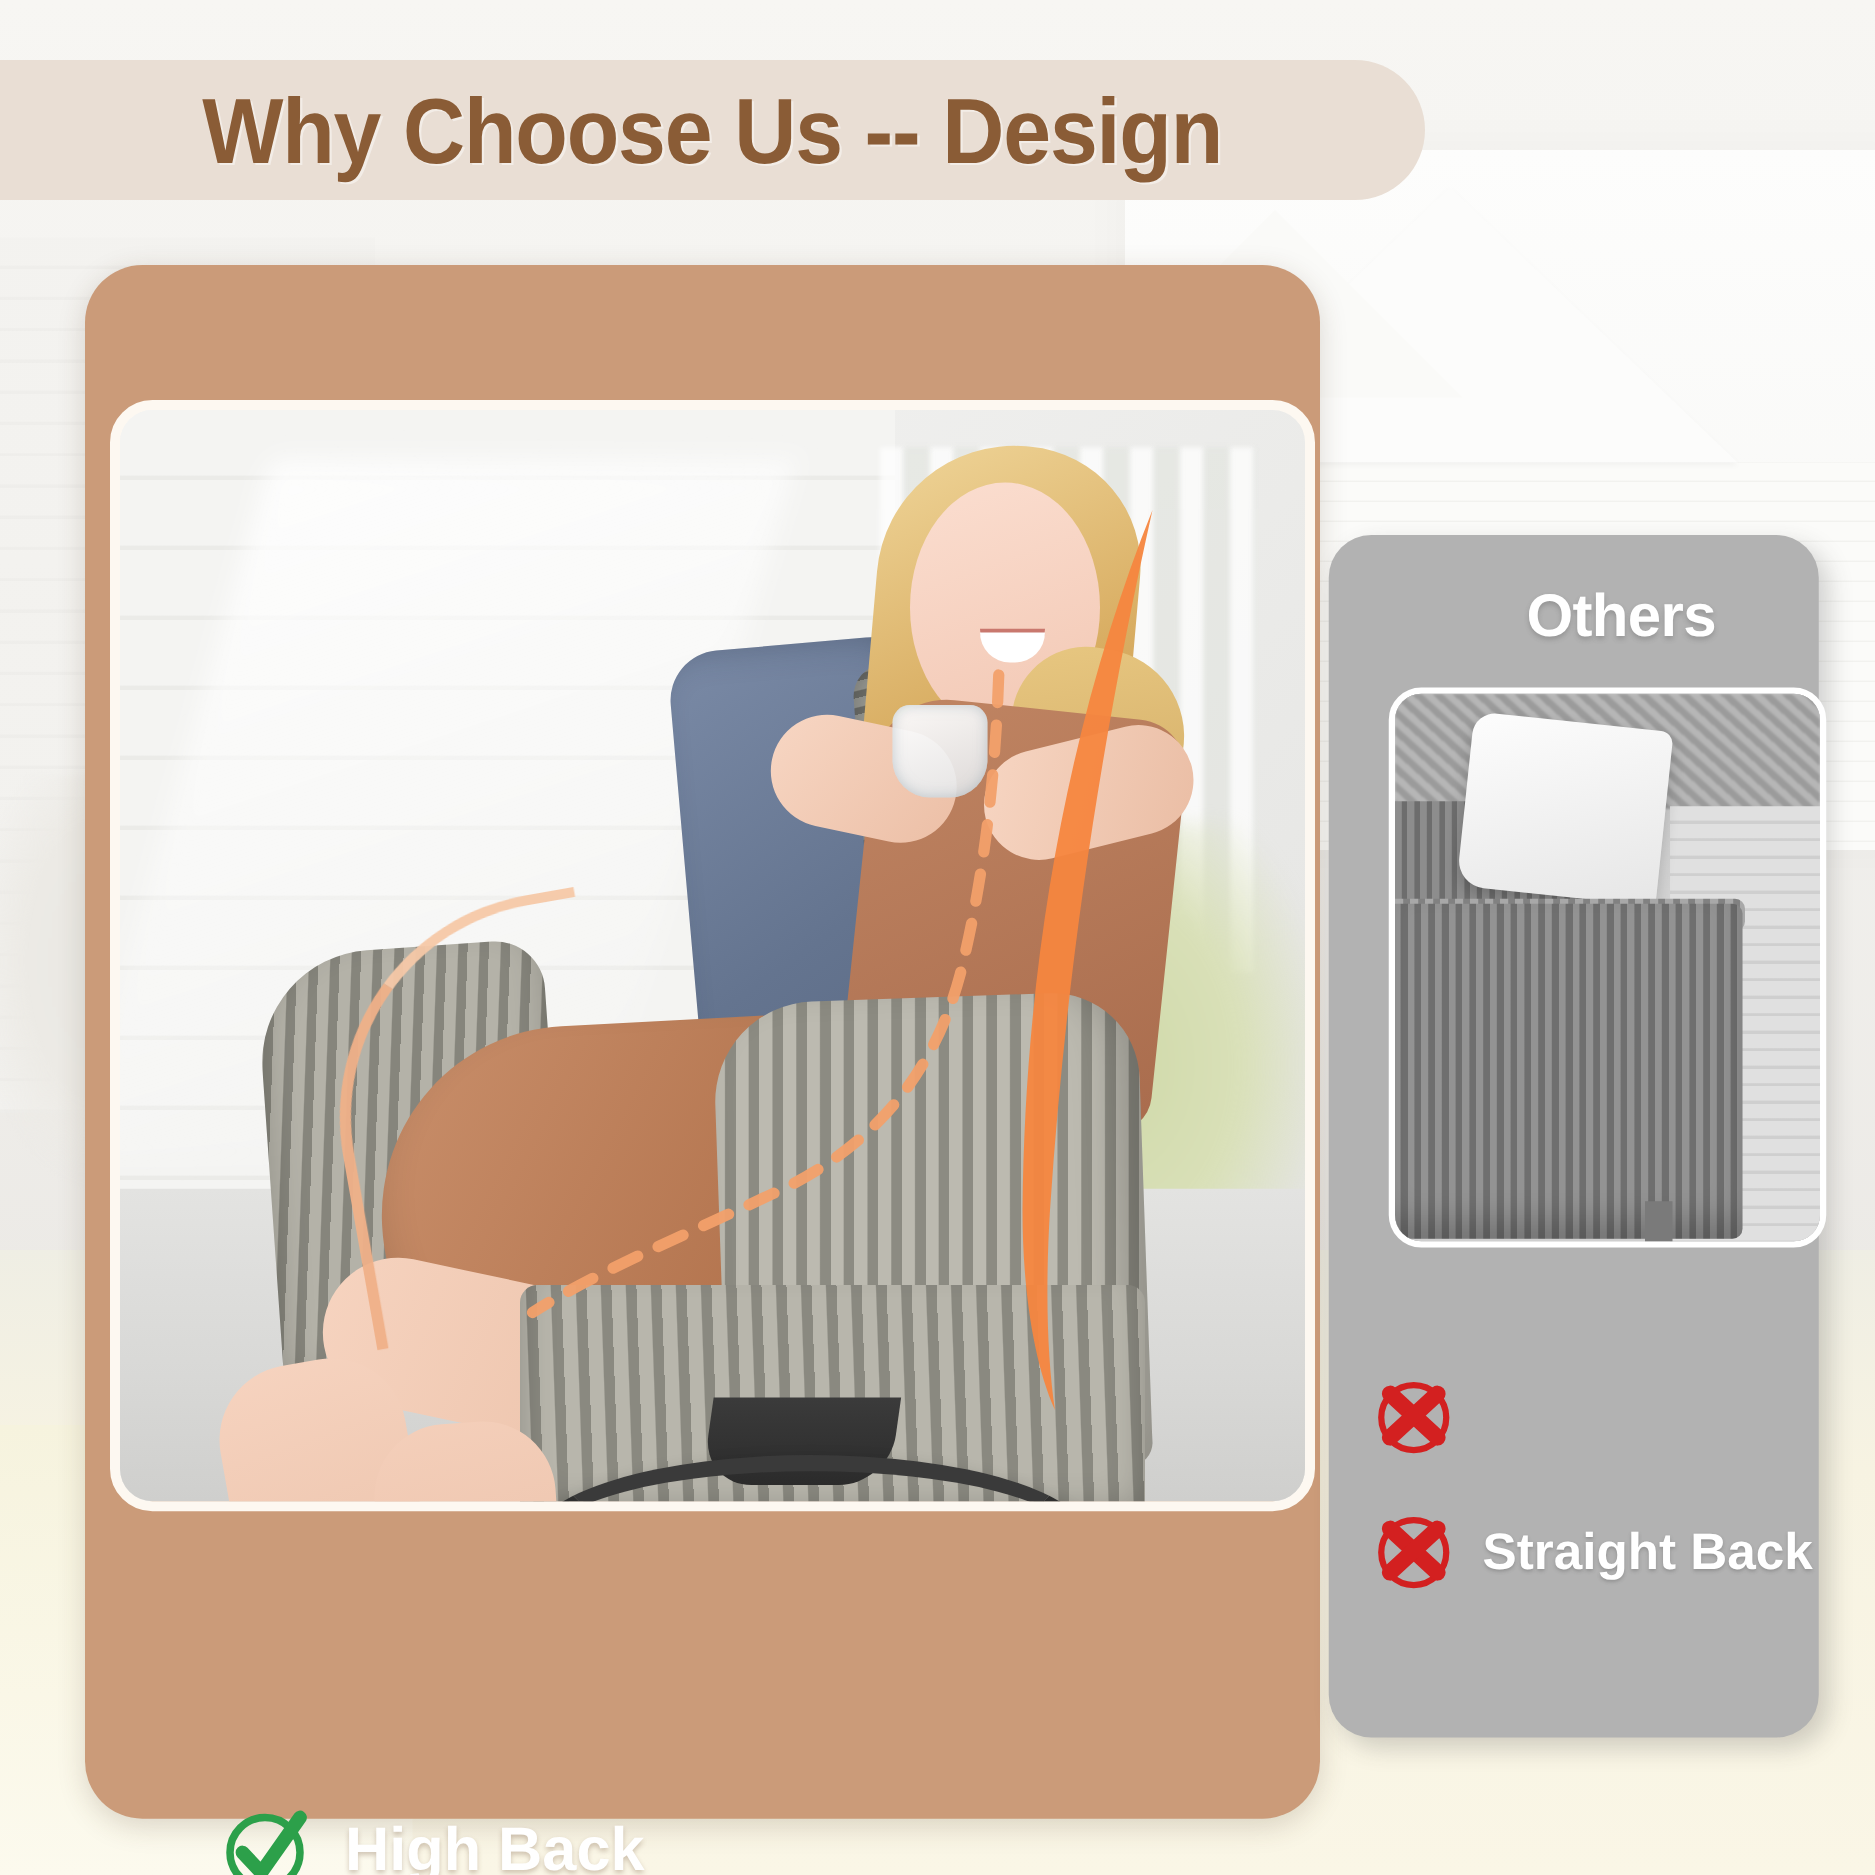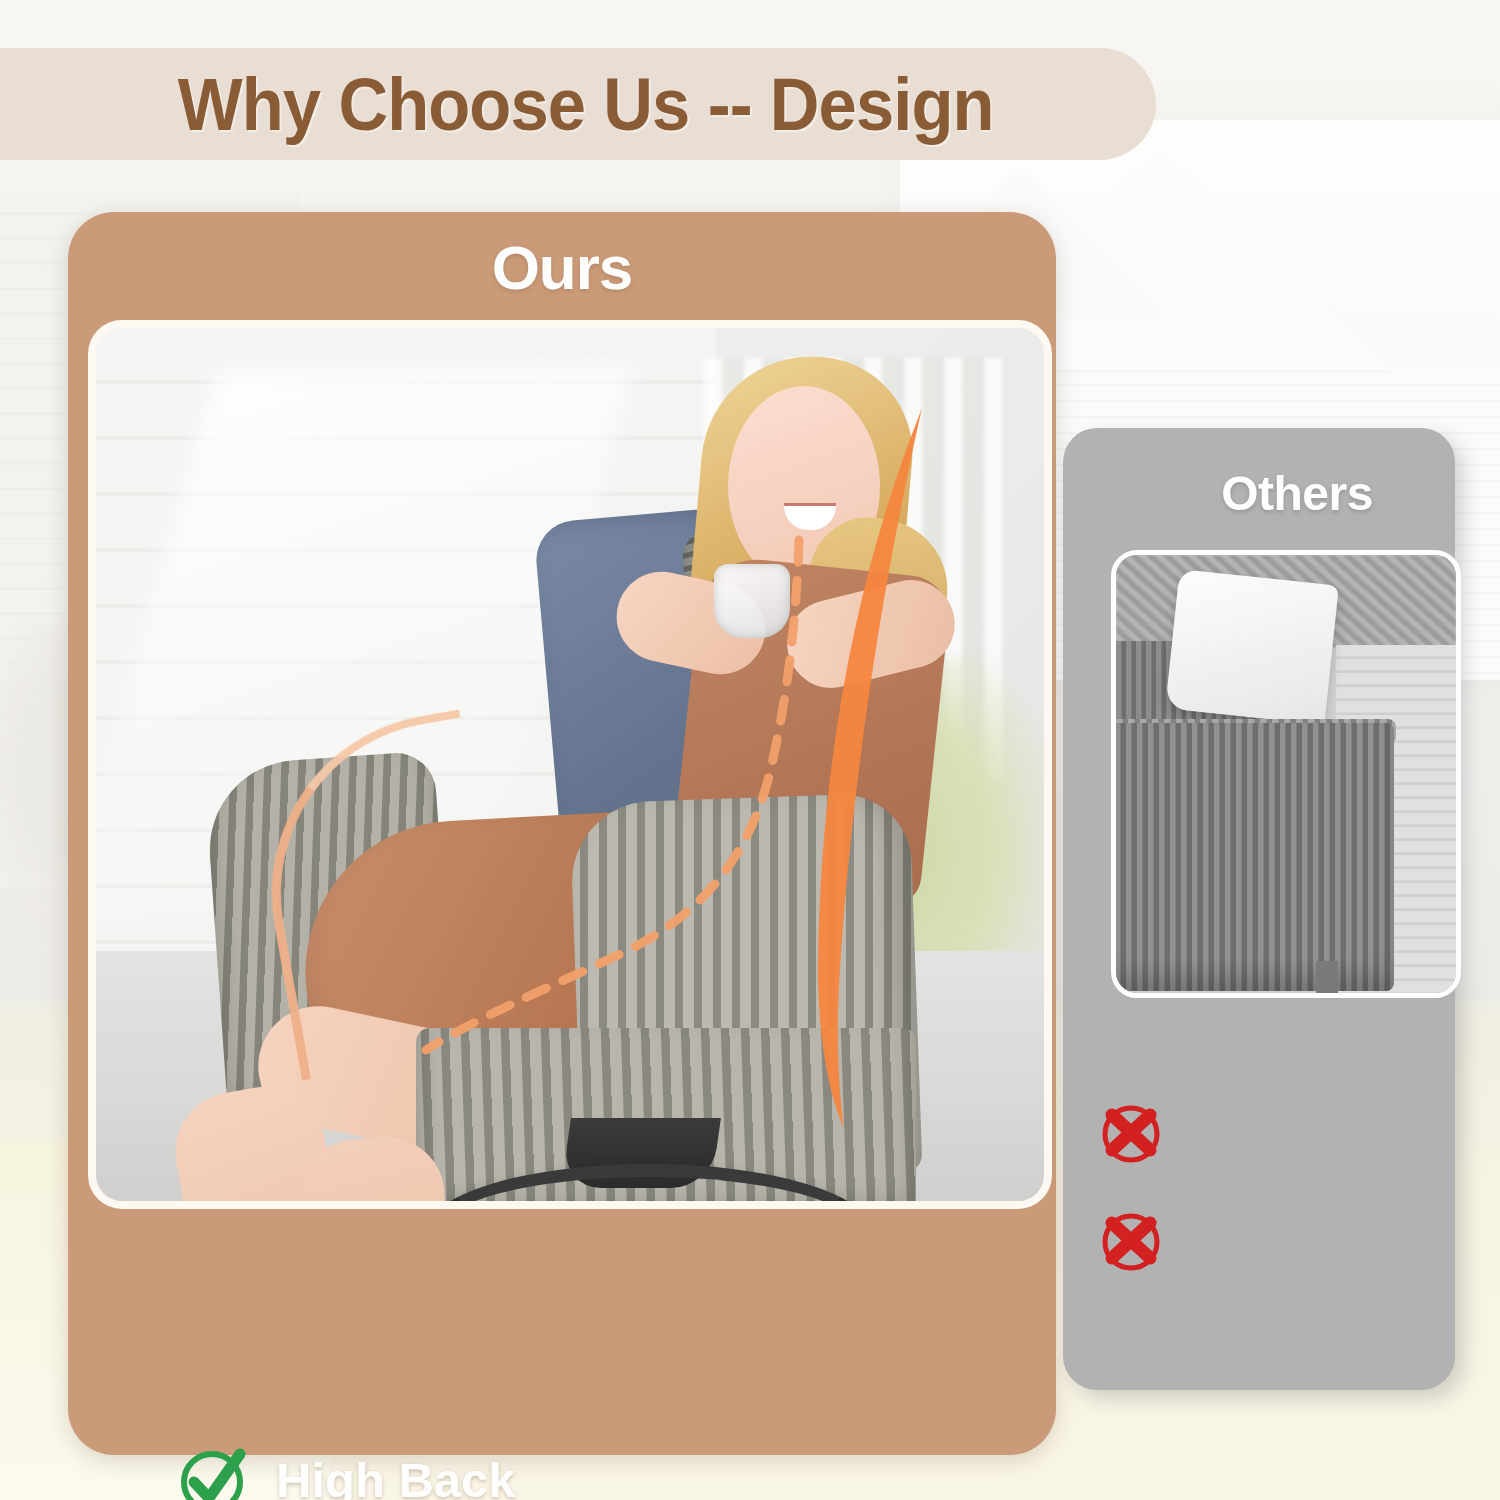--- a/index.html
+++ b/index.html
@@ -32,21 +32,21 @@
   .bg-bush{position:absolute;left:-20px;top:620px;width:210px;height:330px;
     background:radial-gradient(ellipse at 50% 45%,#e9e8e3 0%,#eceae5 45%,rgba(240,239,235,0) 72%);
     filter:blur(3px);}
   .bg-grass{position:absolute;left:0;top:1140px;width:330px;height:360px;
     background:linear-gradient(180deg,#f6f3de 0%,#faf7e7 60%,#fcfaee 100%);}
 
   
   .title-bar{
     position:absolute;left:0;top:48px;width:1140px;height:112px;
     background:#e9ded4;border-radius:0 60px 60px 0;
-    display:flex;align-items:center;justify-content:center;padding-left:16px;
+    display:flex;align-items:center;justify-content:center;
   }
   .title-text{
     font-size:74px;font-weight:bold;color:#8a5c36;
     letter-spacing:-1px;white-space:nowrap;
     transform:scaleX(.93);
     text-shadow:2px 2px 0 rgba(255,255,255,.45);
   }
 
   
   .ours-card{
@@ -215,21 +215,20 @@
   <div class="bg-bush"></div>
   <div class="bg-grass"></div>
 </div>
 
 <div class="title-bar">
   <div class="title-text">Why Choose Us -- Design</div>
 </div>
 
 <div class="ours-card">
 
-  <div class="ours-title">Ours</div>
 
   <div class="ours-photo">
     <div class="ph">
       <div class="ph-wall"></div>
       <div class="ph-light"></div>
       <div class="ph-rail"></div>
       <div class="ph-plant"></div>
       <div class="ph-floor"></div>
 
       <div class="chair-back"></div>
@@ -307,13 +306,14 @@
 </div>
 
 <div class="xfeat xfeat2">
   <span class="xico">
     <svg width="66" height="66" viewBox="0 0 66 66">
       <circle cx="33" cy="34" r="26" fill="none" stroke="#D32020" stroke-width="5"></circle>
       <path d="M 14 15 L 52 50" stroke="#D32020" stroke-width="13" stroke-linecap="round"></path>
       <path d="M 52 15 L 14 50" stroke="#D32020" stroke-width="13" stroke-linecap="round"></path>
     </svg>
   </span>
+  <span class="xfeat-label">Straight Back</span>
 </div>
 
 </body></html>

